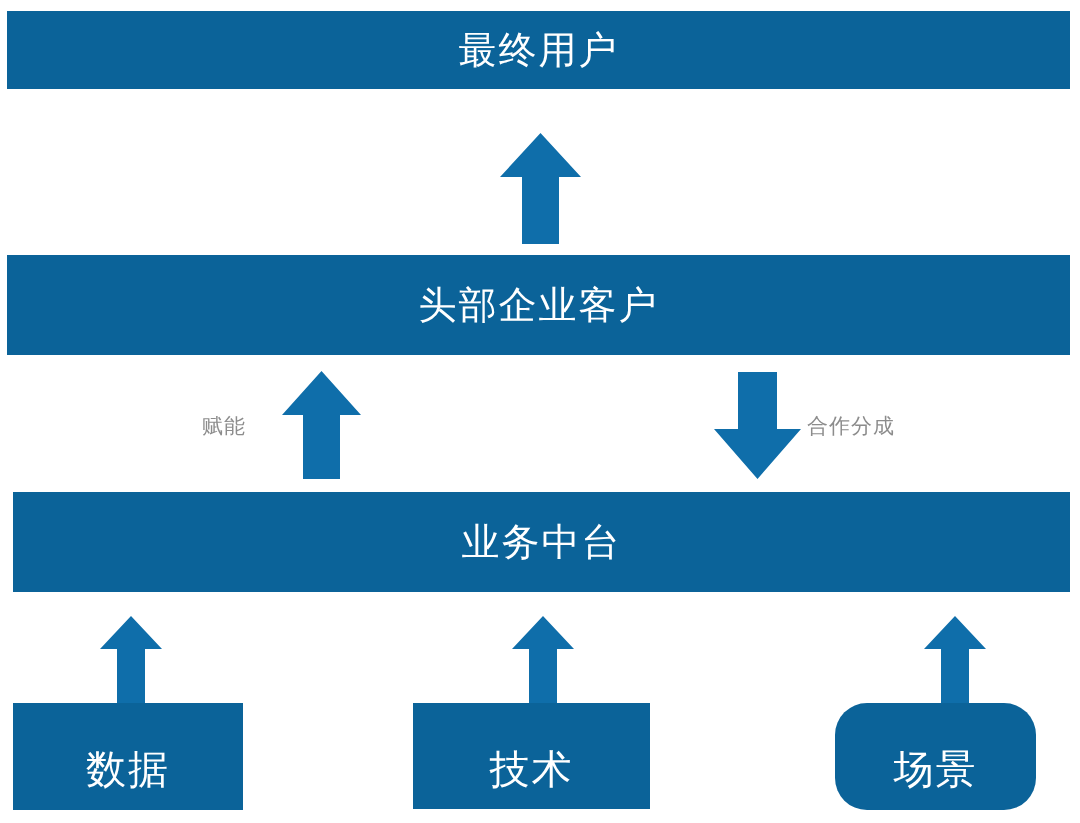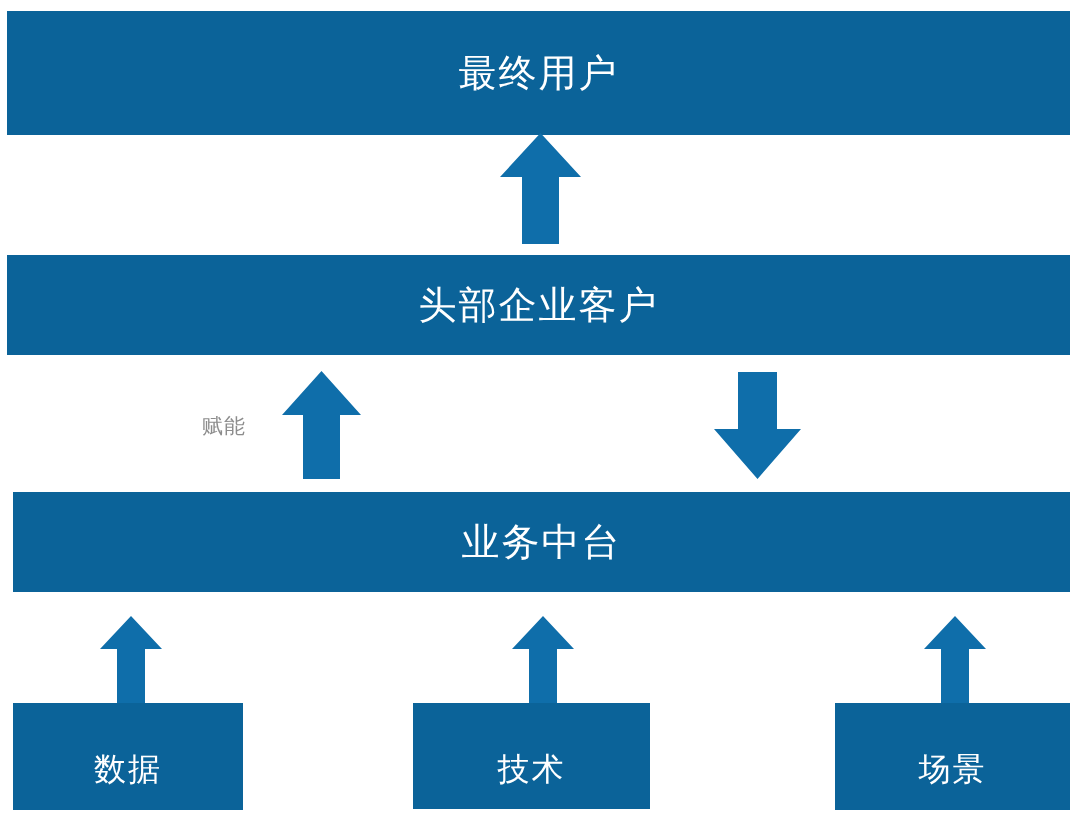--- a/index.html
+++ b/index.html
@@ -33,36 +33,36 @@
   .band-label {
     color: #ffffff;
     font-size: 38px;
     line-height: 1;
     letter-spacing: 2px;
     white-space: nowrap;
     font-weight: 400;
   }
   .box-label {
     color: #ffffff;
-    font-size: 32px;
+    font-size: 40px;
     line-height: 1;
     letter-spacing: 2px;
     white-space: nowrap;
     font-weight: 400;
     margin-top: 25px;
   }
 
   
-  #band-end-user   { left: 7px;  top: 11px;  width: 1063px; height: 124px; justify-content: center; }
+  #band-end-user   { left: 7px;  top: 11px;  width: 1063px; height: 78px; justify-content: center; }
   #band-enterprise { left: 7px;  top: 255px; width: 1063px; height: 100px; text-align: center; }
   #band-midplatform{ left: 13px; top: 492px; width: 1057px; height: 100px; }
 
   #box-data     { left: 13px;  top: 703px; width: 230px; height: 107px; }
   #box-tech     { left: 413px; top: 703px; width: 237px; height: 106px; }
-  #box-scenario { left: 835px; top: 703px; width: 235px; height: 107px; }
+  #box-scenario { left: 835px; top: 703px; width: 201px; height: 107px; border-radius: 32px; }
 
   
   .arrow {
     position: absolute;
     display: block;
     line-height: 0;
   }
   #arrow-to-end-user    { left: 500px; top: 133px; width: 81px;  height: 111px; }
   #arrow-enable         { left: 282px; top: 371px; width: 79px;  height: 108px; }
   #arrow-revenue-share  { left: 714px; top: 372px; width: 87px;  height: 107px; }
@@ -106,20 +106,21 @@
       <polygon points="39.5,0 79,44 58,44 58,108 21,108 21,44 0,44" fill="#0f6eaa"></polygon>
     </svg>
   </span>
   <span class="side-label" id="label-enable">赋能</span>
 
   <span class="arrow" id="arrow-revenue-share">
     <svg width="87" height="107" viewBox="0 0 87 107" xmlns="http://www.w3.org/2000/svg">
       <polygon points="43.5,107 87,57 63,57 63,0 24,0 24,57 0,57" fill="#0f6eaa"></polygon>
     </svg>
   </span>
+  <span class="side-label" id="label-revenue-share">合作分成</span>
 
   <div class="band" id="band-midplatform">
     <span class="band-label">业务中台</span>
   </div>
 
   <span class="arrow" id="arrow-data-up">
     <svg width="62" height="87" viewBox="0 0 62 87" xmlns="http://www.w3.org/2000/svg">
       <polygon points="31,0 62,33 45,33 45,87 17,87 17,33 0,33" fill="#0f6eaa"></polygon>
     </svg>
   </span>

